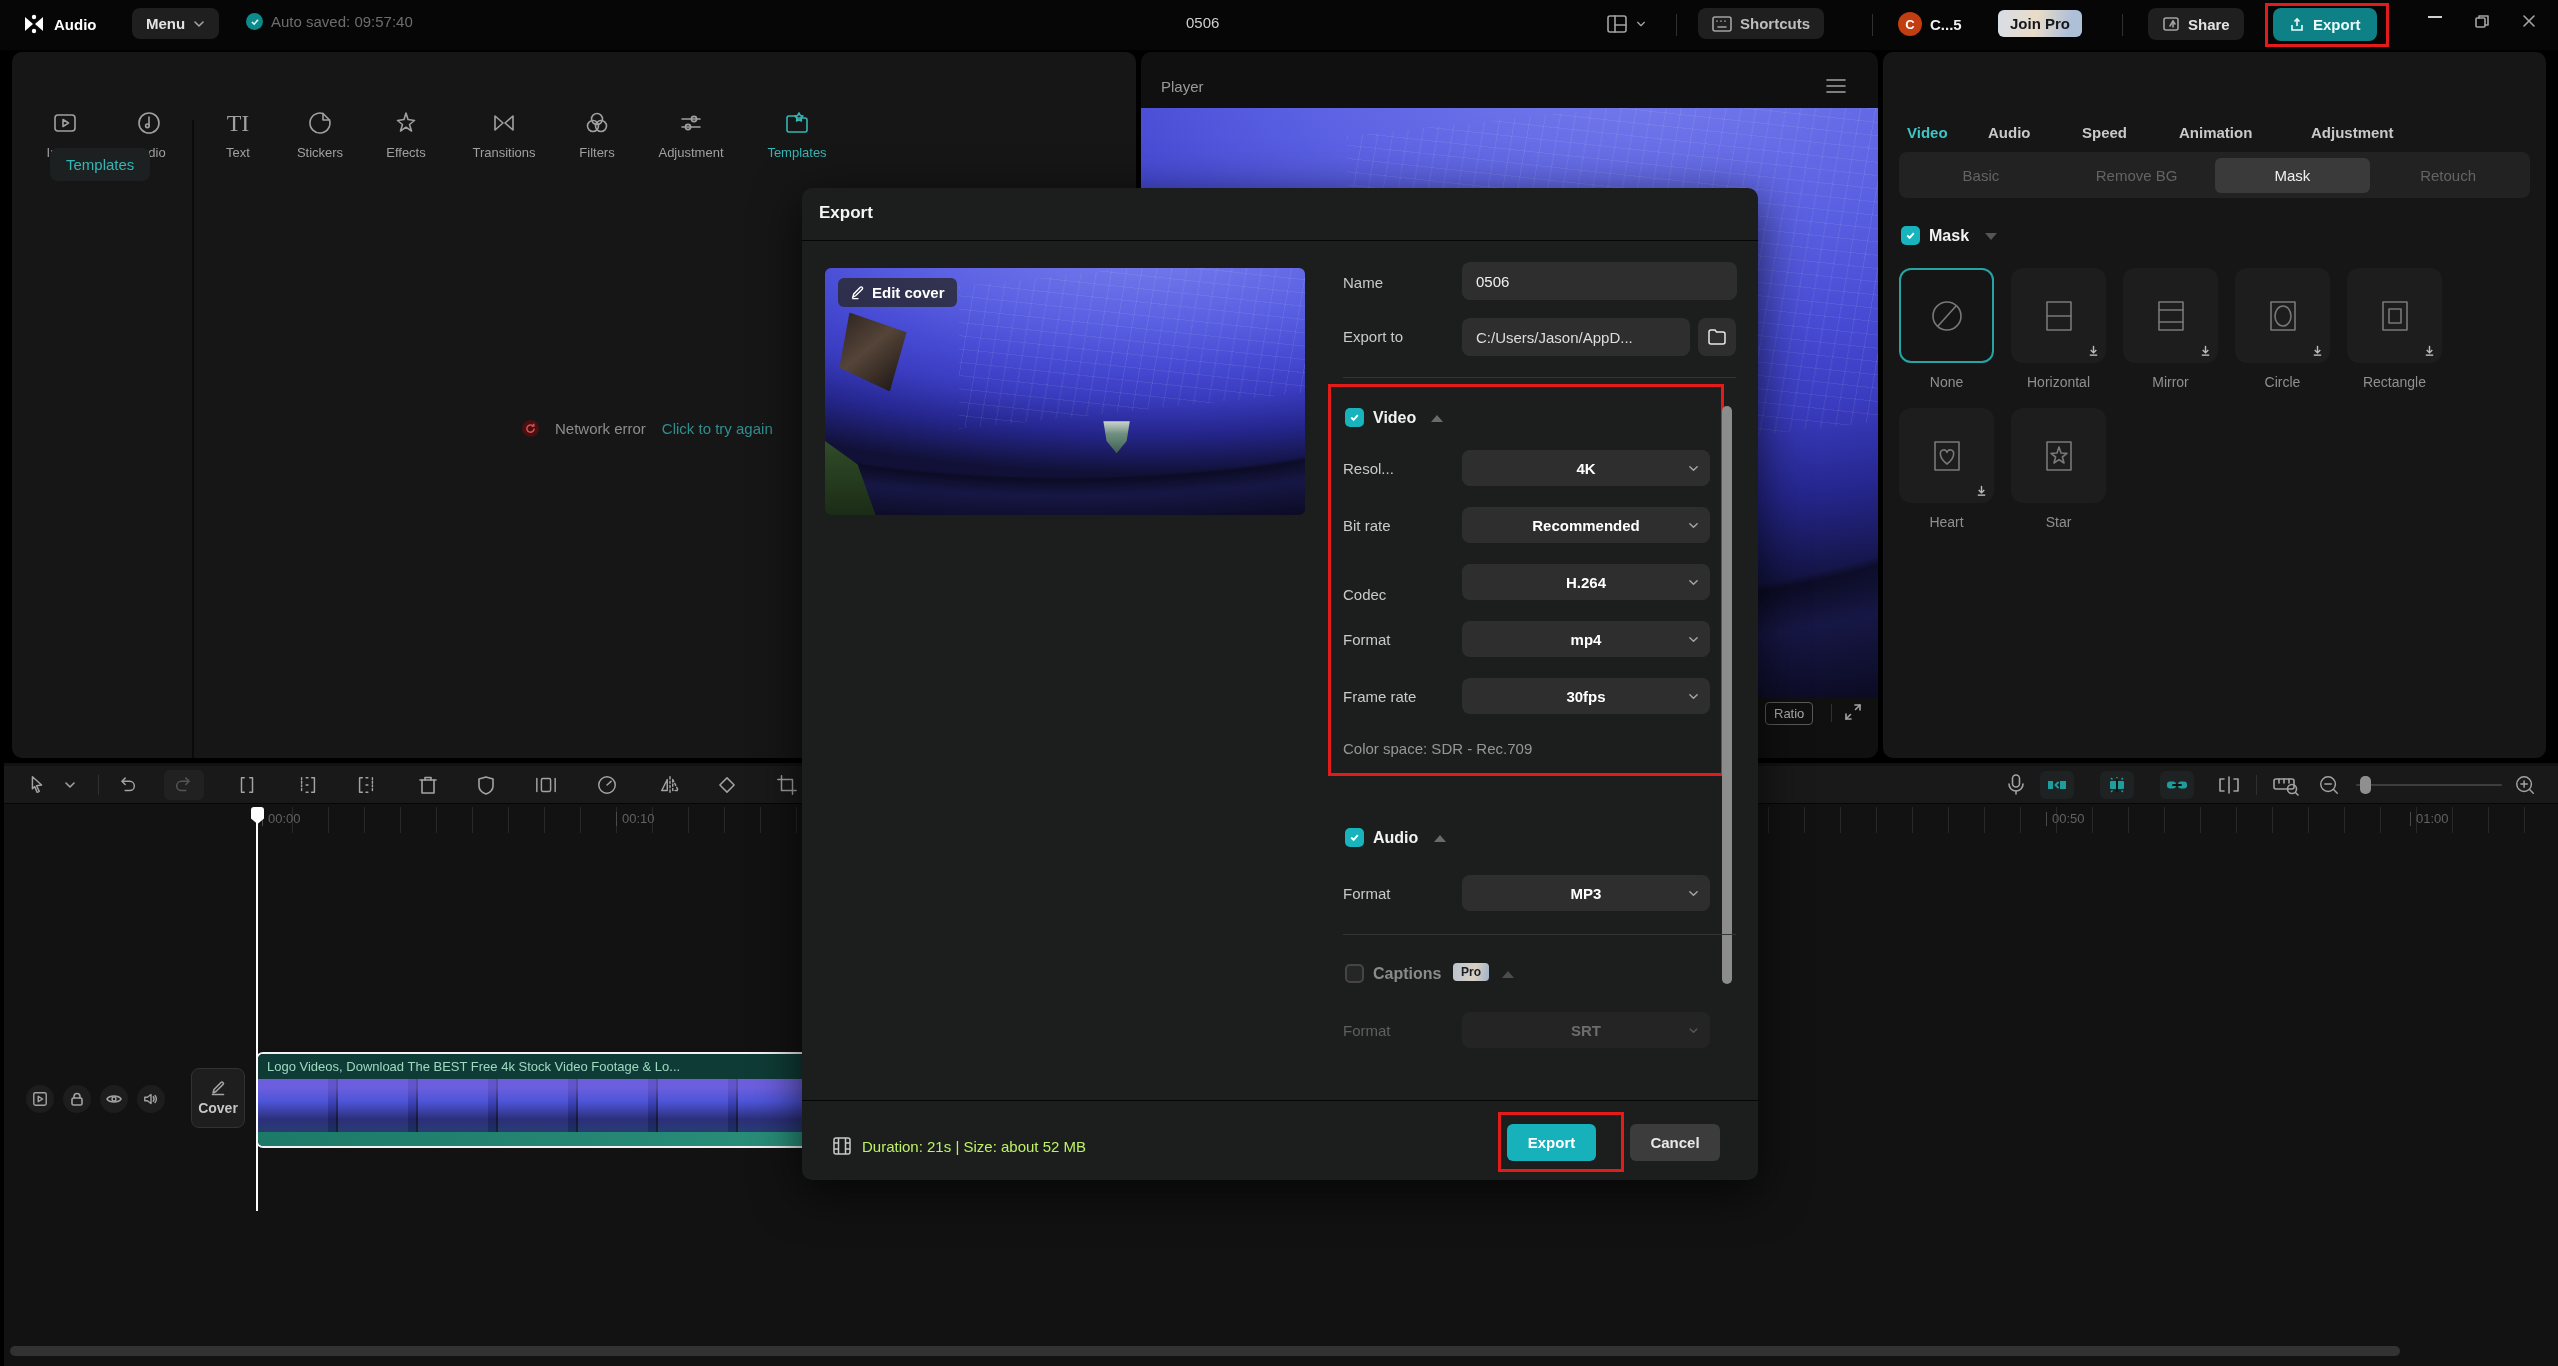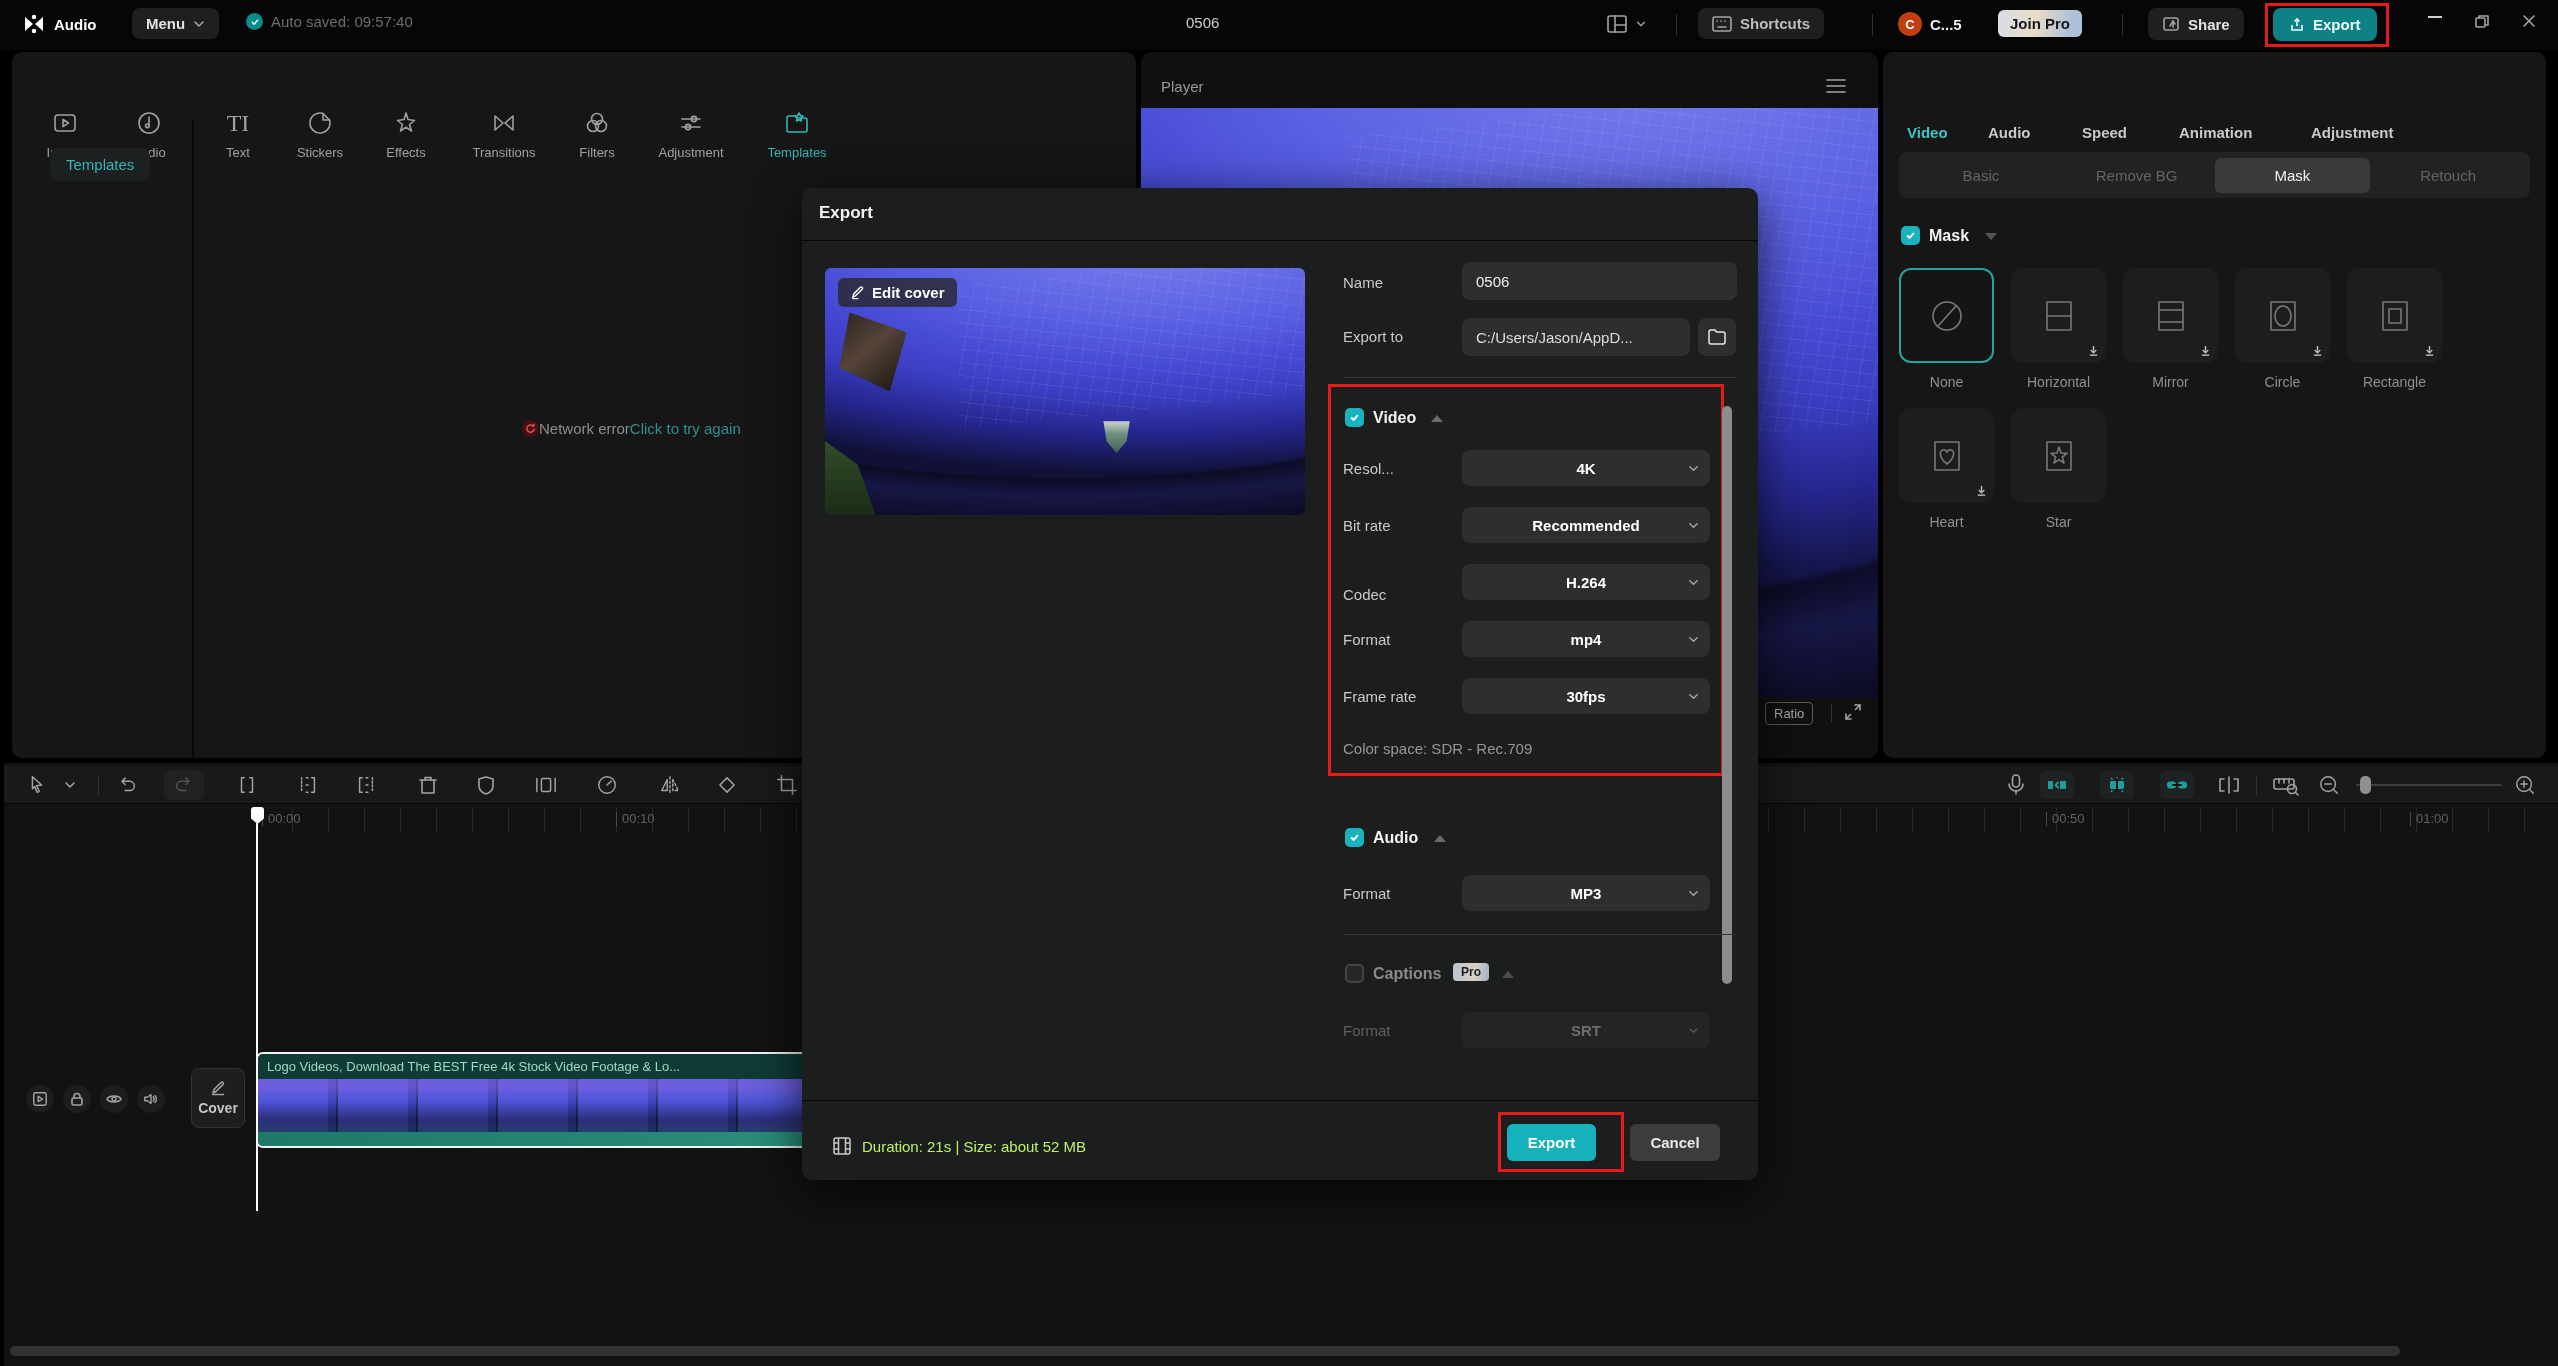--- a/index.html
+++ b/index.html
@@ -219,21 +219,21 @@
     <svg class="ic" width="26" height="26" viewBox="0 0 26 26">
         <path d="M3 8 V20 a2 2 0 0 0 2 2 H21 a2 2 0 0 0 2-2 V10 a2 2 0 0 0-2-2 H13 L11 6 H5 a2 2 0 0 0-2 2 Z"></path>
         <path d="M15 3 l1.4 2.6 L19 6 l-2 2 L17.4 11 15 9.6 12.6 11 13 8 11 6 l2.6-.4 Z"></path>
       </svg>
     <span>Templates</span>
   </div>
 
   <div class="abs" style="left:38px;top:96px;background:#1d2020;border-radius:8px;padding:8px 16px;color:var(--teal-text);font-size:15px;">Templates</div>
   <div class="abs" style="left:180px;top:68px;width:2px;height:638px;background:#0a0a0a;"></div>
 
-  <div class="abs" style="left:510px;top:368px;display:flex;align-items:center;gap:0;">
+  <div class="abs" style="left:510px;top:368px;display:flex;align-items:center;gap:16px;">
     <span style="width:17px;height:17px;border-radius:50%;background:#471112;display:flex;align-items:center;justify-content:center;">
       <svg width="11" height="11" viewBox="0 0 12 12" style="stroke:#e05252;fill:none;stroke-width:1.6;">
           <path d="M10 6 a4 4 0 1 1 -1.2-2.8"></path>
           <polyline points="9.6,0.8 9.6,3.4 7,3.4"></polyline>
         </svg>
     </span>
     <span style="color:#8d8d8d;font-size:15px;">Network error</span>
     <span style="color:#2f8f8f;font-size:15px;">Click to try again</span>
   </div>
 </section>

